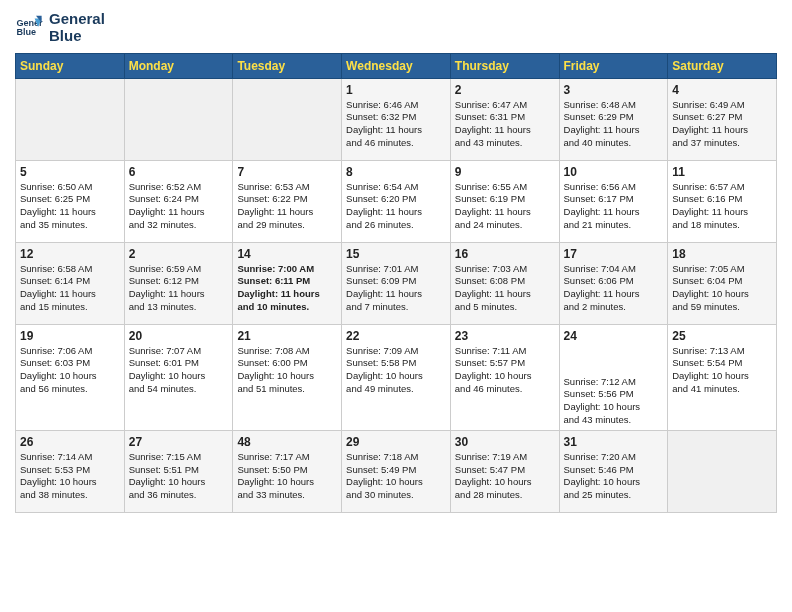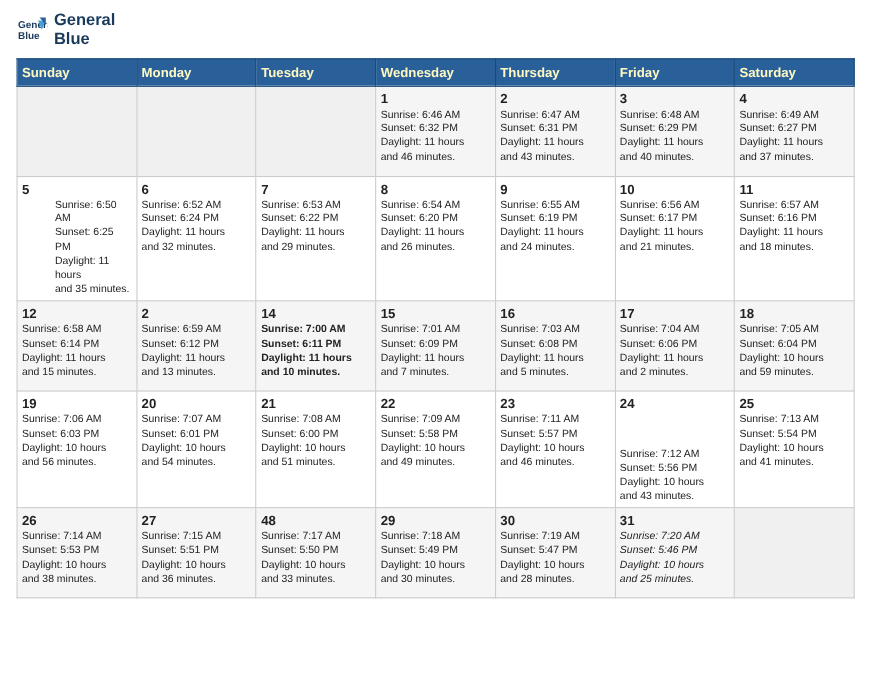--- a/index.html
+++ b/index.html
@@ -44,21 +44,21 @@
       font-size: 14px;
       color: #444;
     }
     table {
       width: 100%;
       border-collapse: collapse;
       table-layout: fixed;
     }
     thead tr th {
       background: #2a6099;
-      color: #fef9c3;
+      color: #fde047;
       font-size: 12px;
       font-weight: bold;
       padding: 5px 4px;
       text-align: left;
       border: 1px solid #1a4a7a;
     }
     tbody tr td {
       border: 1px solid #ccc;
       vertical-align: top;
       padding: 4px 4px 3px 4px;
@@ -155,21 +155,21 @@
             <span class="day-num">4</span>
             <div class="cell-info" style="white-space: pre-line;">Sunrise: 6:49 AM
 Sunset: 6:27 PM
 Daylight: 11 hours
 and 37 minutes.</div>
           </td>
         </tr>
         <tr>
           <td>
             <span class="day-num">5</span>
-            <div class="cell-info" style="white-space: pre-line; margin-left: 30px;">Sunrise: 6:50 AM
+            <div class="cell-info" style="white-space: pre-line;">Sunrise: 6:50 AM
 Sunset: 6:25 PM
 Daylight: 11 hours
 and 35 minutes.</div>
           </td>
           <td>
             <span class="day-num">6</span>
             <div class="cell-info" style="white-space: pre-line;">Sunrise: 6:52 AM
 Sunset: 6:24 PM
 Daylight: 11 hours
 and 32 minutes.</div>
@@ -343,21 +343,21 @@
           </td>
           <td>
             <span class="day-num">30</span>
             <div class="cell-info" style="white-space: pre-line;">Sunrise: 7:19 AM
 Sunset: 5:47 PM
 Daylight: 10 hours
 and 28 minutes.</div>
           </td>
           <td>
             <span class="day-num">31</span>
-            <div class="cell-info" style="white-space: pre-line; font-style: italic;">Sunrise: 7:20 AM
+            <div class="cell-info" style="white-space: pre-line;">Sunrise: 7:20 AM
 Sunset: 5:46 PM
 Daylight: 10 hours
 and 25 minutes.</div>
           </td>
           <td class="empty-cell"></td>
         </tr>
       </tbody>
   </table>
 </div>
 

